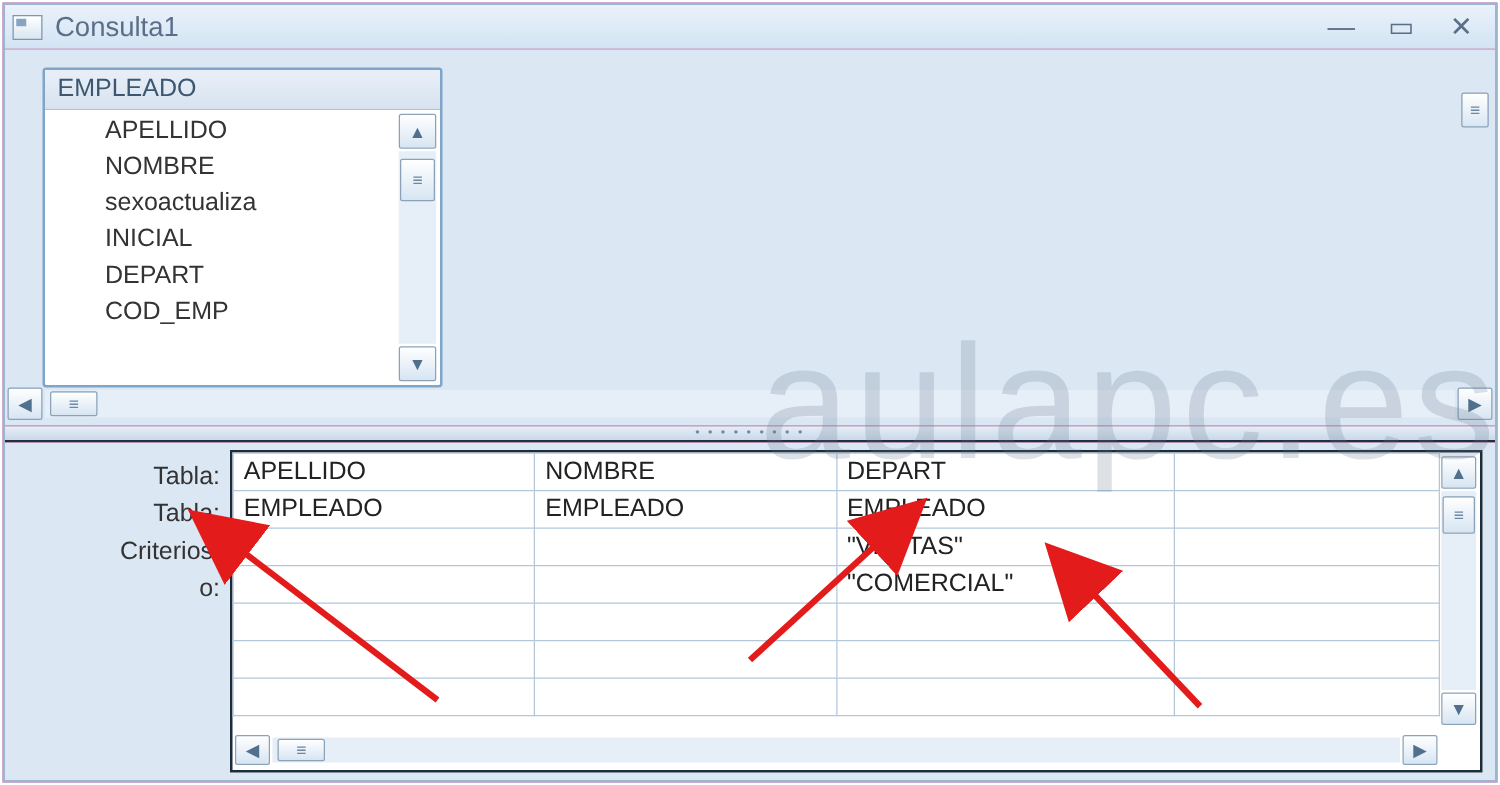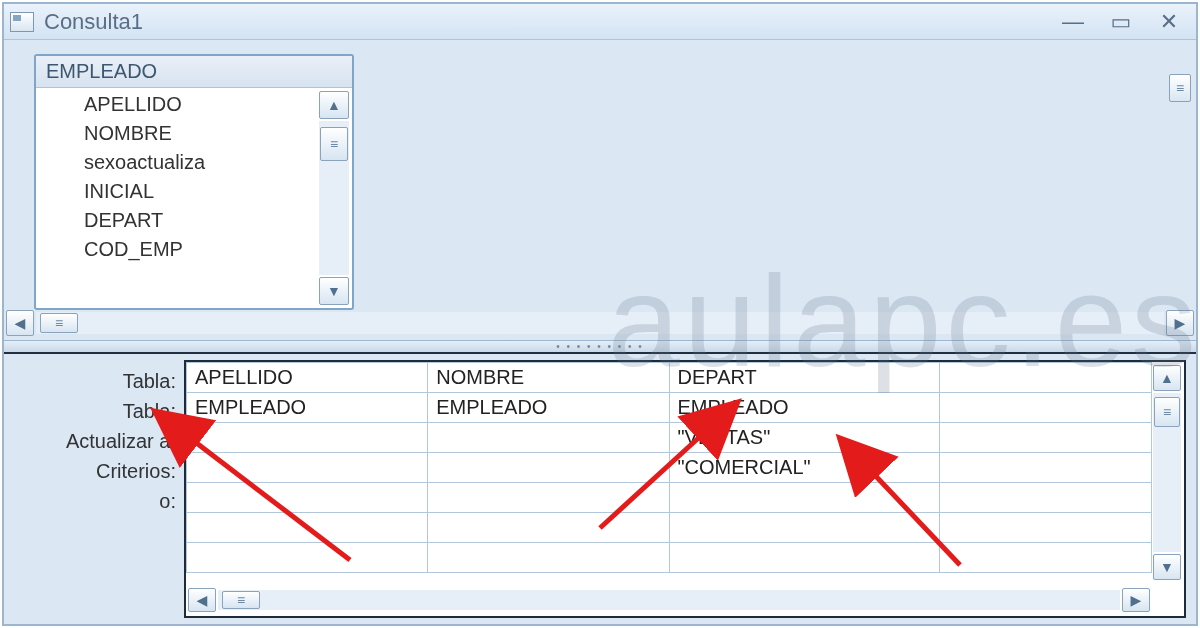--- a/index.html
+++ b/index.html
@@ -257,21 +257,20 @@
       <div class="sbtn">▶</div>
     </div>
   </div>
 
   <div class="splitter">• • • • • • • • •</div>
 
   <div class="lower">
     <div class="row-labels">
       <div>Tabla:</div>
       <div>Tabla:</div>
-      <div>Actualizar a:</div>
       <div>Criterios:</div>
       <div>o:</div>
     </div>
 
     <div class="grid-wrap">
       <div class="grid-body">
         <table class="qbe">
           <colgroup>
               <col style="width:25%">
               <col style="width:25%">

